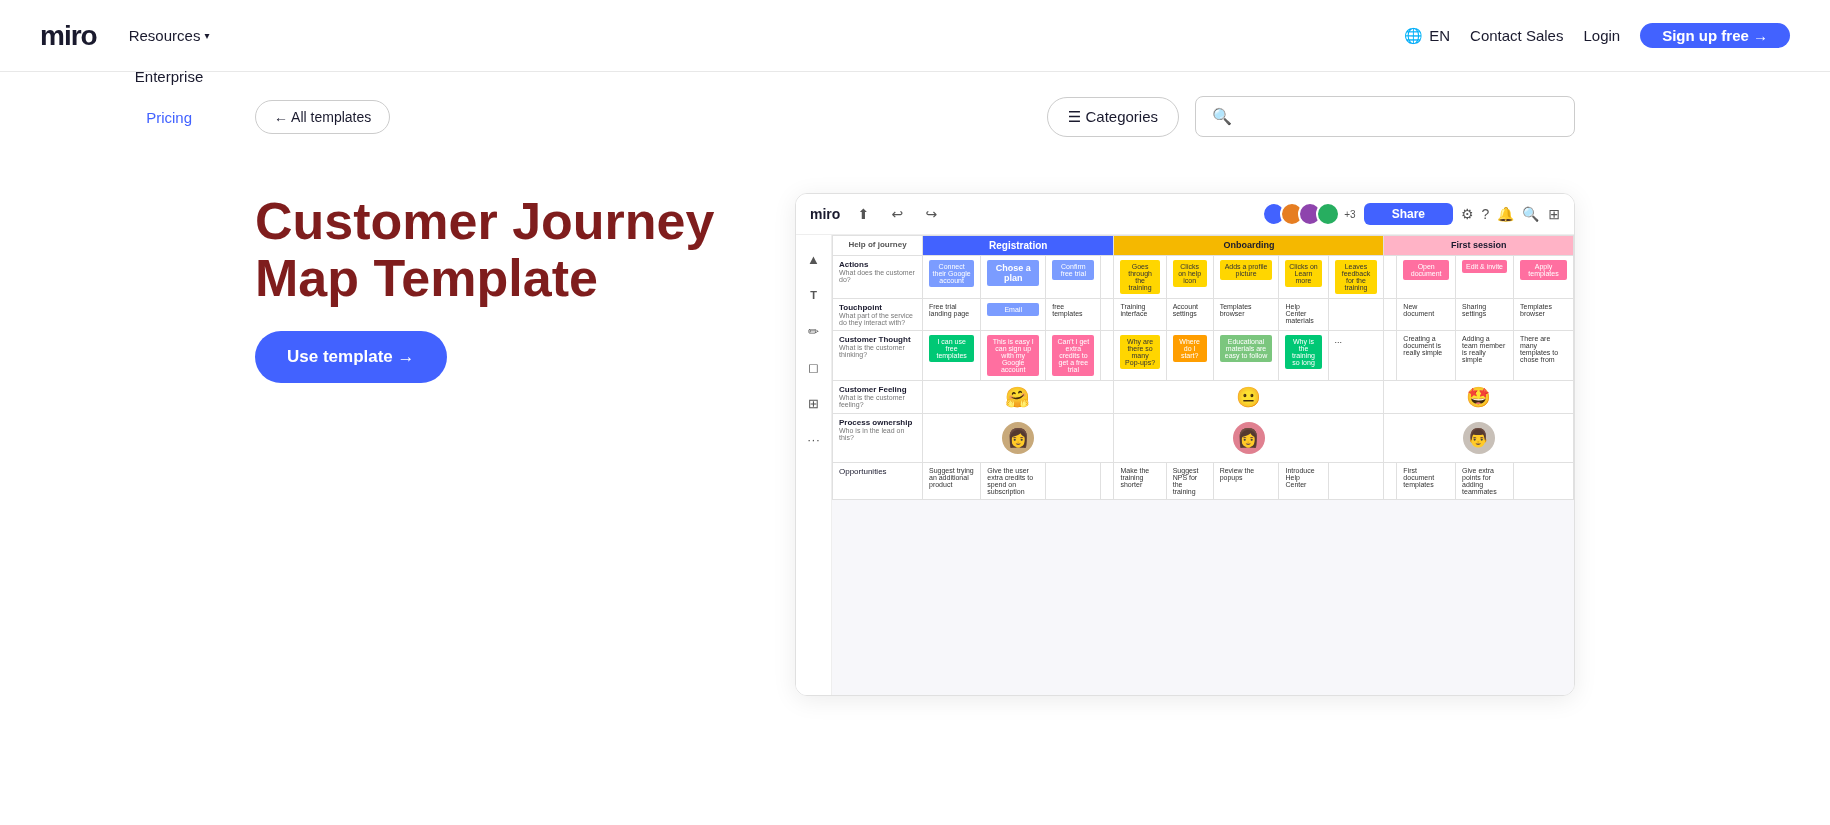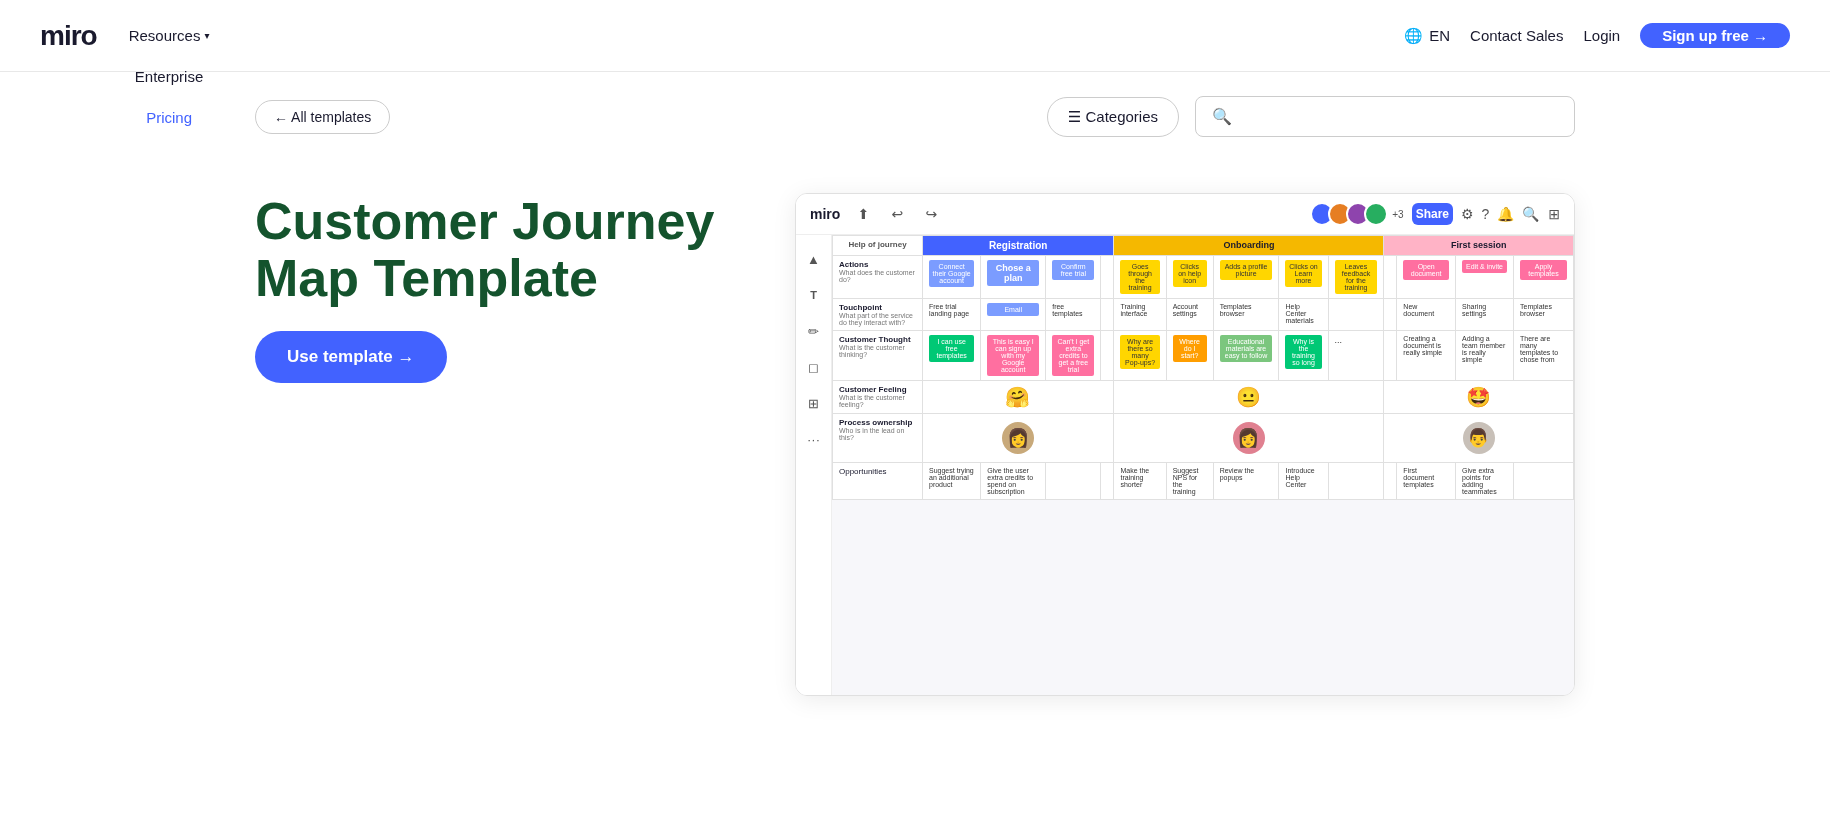--- a/index.html
+++ b/index.html
@@ -55,21 +55,21 @@
     .search-box input {
       border: none; outline: none; font-size: 15px; width: 100%; color: #1a1a2e;
     }
 
     
     .main-content {
       display: flex; align-items: flex-start; gap: 60px;
       padding: 40px 40px 60px; max-width: 1400px; margin: 0 auto;
     }
     .left-panel { max-width: 480px; flex-shrink: 0; }
-    .page-title { font-size: 52px; font-weight: 800; color: #14532d; line-height: 1.1; margin-bottom: 24px; }
+    .page-title { font-size: 52px; font-weight: 800; color: #7f1d1d; line-height: 1.1; margin-bottom: 24px; }
     .page-desc { font-size: 16px; color: #555; line-height: 1.65; margin-bottom: 40px; }
     .use-template-btn {
       background: #4262ff; color: #fff; border: none; border-radius: 28px;
       padding: 16px 32px; font-size: 17px; font-weight: 600; cursor: pointer;
       display: inline-flex; align-items: center; gap: 8px;
     }
 
     
     .preview-panel {
       flex: 1; min-width: 0;
@@ -88,21 +88,21 @@
     .canvas-toolbar-right { display: flex; align-items: center; gap: 8px; }
     .avatar-group { display: flex; align-items: center; }
     .avatar {
       width: 24px; height: 24px; border-radius: 50%; border: 2px solid #fff;
       margin-left: -6px; background: #ccc; font-size: 9px; display: flex; align-items: center; justify-content: center; font-weight: 700; color: #fff;
     }
     .avatar:first-child { margin-left: 0; }
     .avatar-more { font-size: 10px; color: #555; margin-left: 4px; }
     .share-btn {
       background: #4262ff; color: #fff; border: none; border-radius: 6px;
-      padding: 4px 4px; font-size: 12px; font-weight: 600; cursor: pointer;
+      padding: 4px 28px; font-size: 12px; font-weight: 600; cursor: pointer;
     }
     .toolbar-actions { display: flex; align-items: center; gap: 8px; }
     .toolbar-action-icon { font-size: 14px; color: #555; cursor: pointer; }
 
     
     .canvas-content { background: #f7f7fa; padding: 0; position: relative; overflow: hidden; }
     .canvas-side-tools {
       position: absolute; left: 0; top: 0; bottom: 0; width: 36px;
       background: #fff; border-right: 1px solid #eee;
       display: flex; flex-direction: column; align-items: center; padding: 12px 0; gap: 12px;

